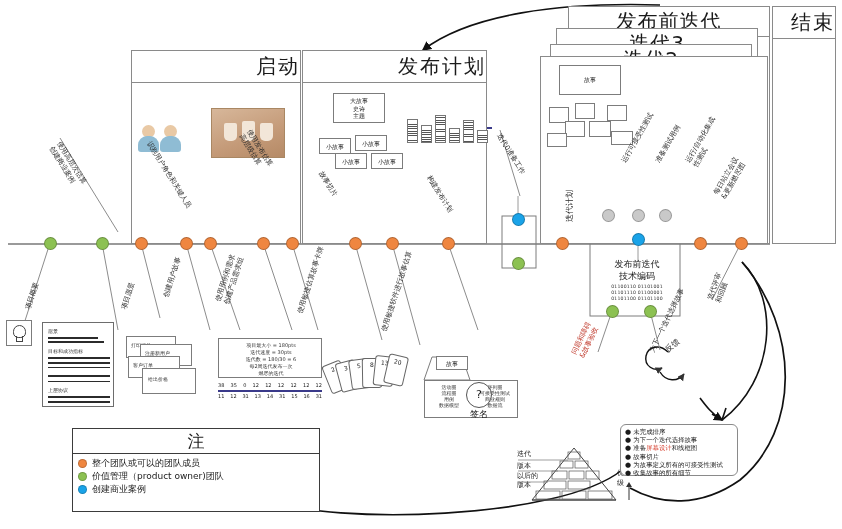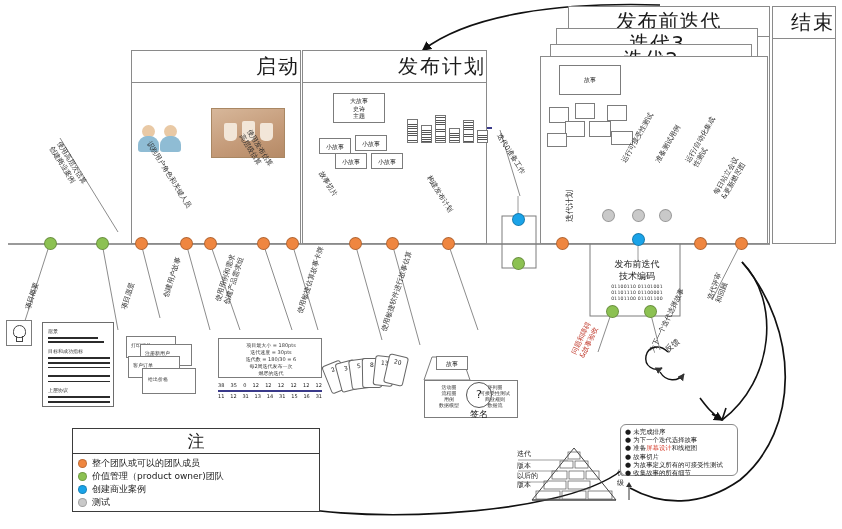--- a/index.html
+++ b/index.html
@@ -376,24 +376,20 @@
           <span class="legend-sw" style="background: rgb(239, 134, 64);"></span>
           <span class="legend-tx">整个团队或可以的团队成员</span>
         </div>
         <div class="legend-row">
           <span class="legend-sw" style="background: rgb(140, 193, 82);"></span>
           <span class="legend-tx">价值管理（product owner)团队</span>
         </div>
         <div class="legend-row">
           <span class="legend-sw" style="background: rgb(26, 163, 232);"></span>
           <span class="legend-tx">创建商业案例</span>
-        </div>
-        <div class="legend-row">
-          <span class="legend-sw" style="background: rgb(201, 201, 201);"></span>
-          <span class="legend-tx">测试</span>
         </div>
       </div>
   </div>
 
   <div class="abs" style="left:516px;top:444px;width:120px;height:70px;">
     <svg width="120" height="70">
       <polygon points="58,4 100,56 16,56" fill="none" stroke="#444" stroke-width="1"></polygon>
       <line x1="16" y1="56" x2="100" y2="56" stroke="#444" stroke-width="1"></line>
       <rect x="52" y="8" width="12" height="7" fill="none" stroke="#555" stroke-width=".7"></rect>
       <rect x="44" y="17" width="13" height="7" fill="none" stroke="#555" stroke-width=".7"></rect>

